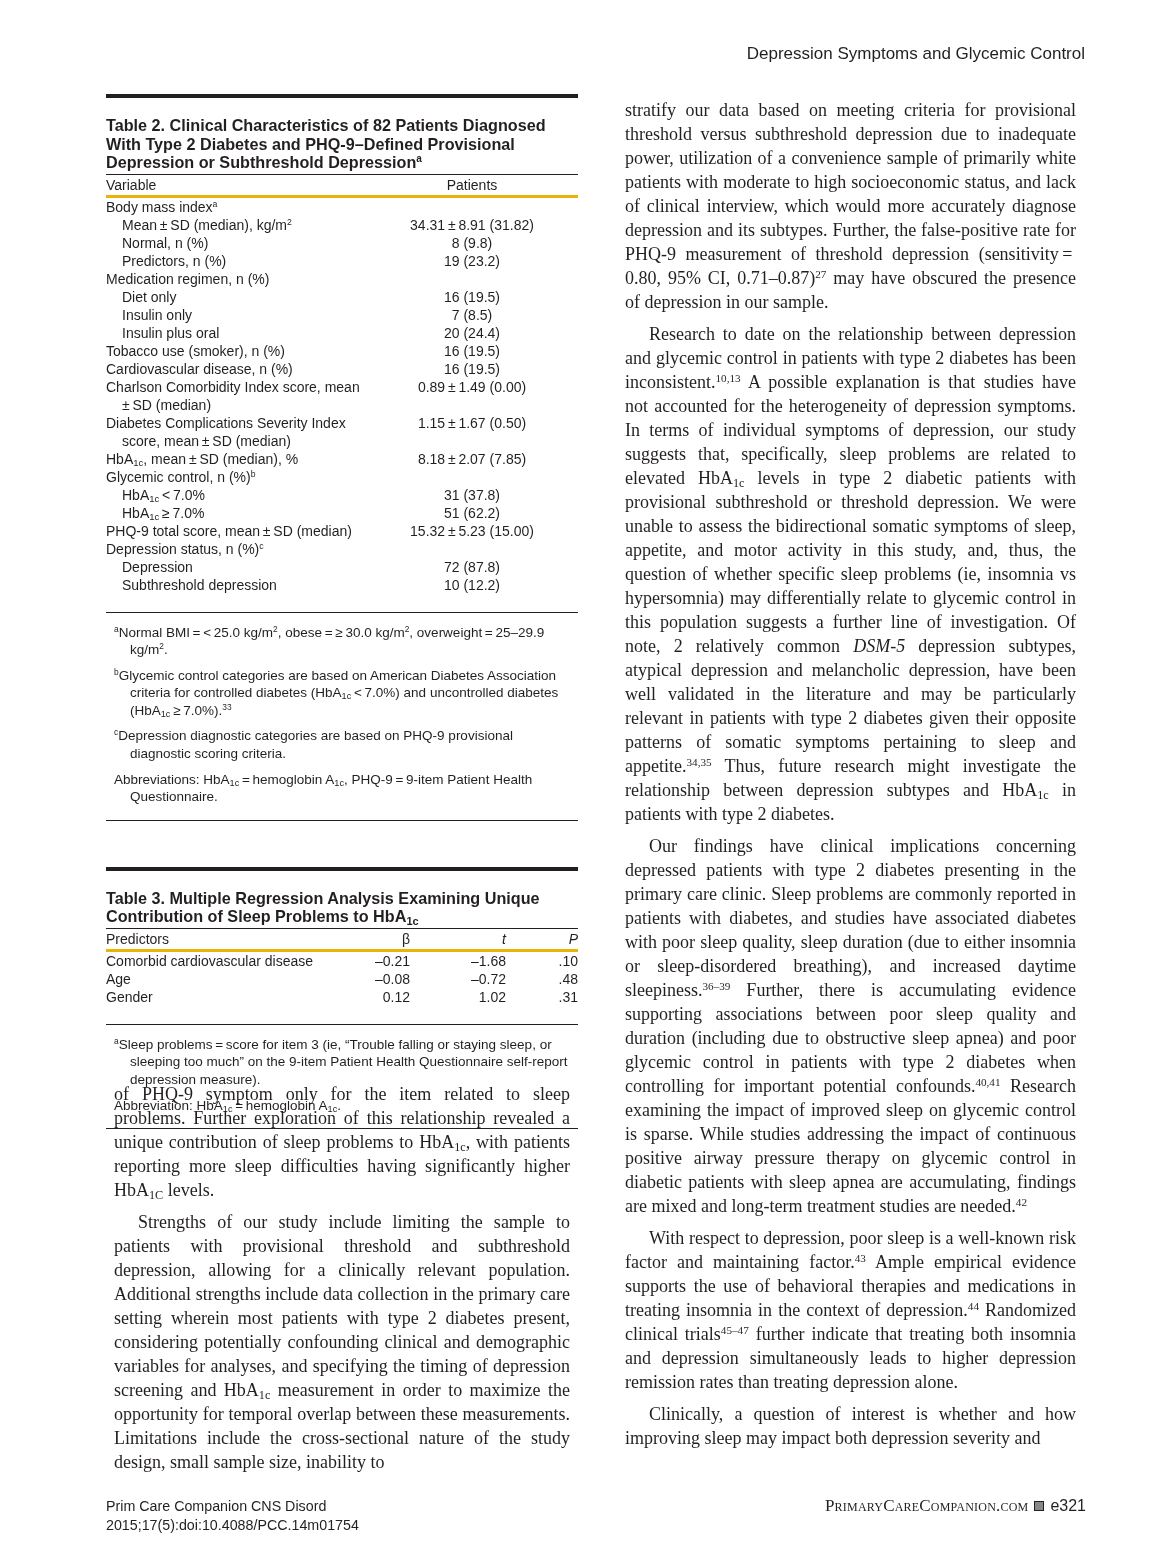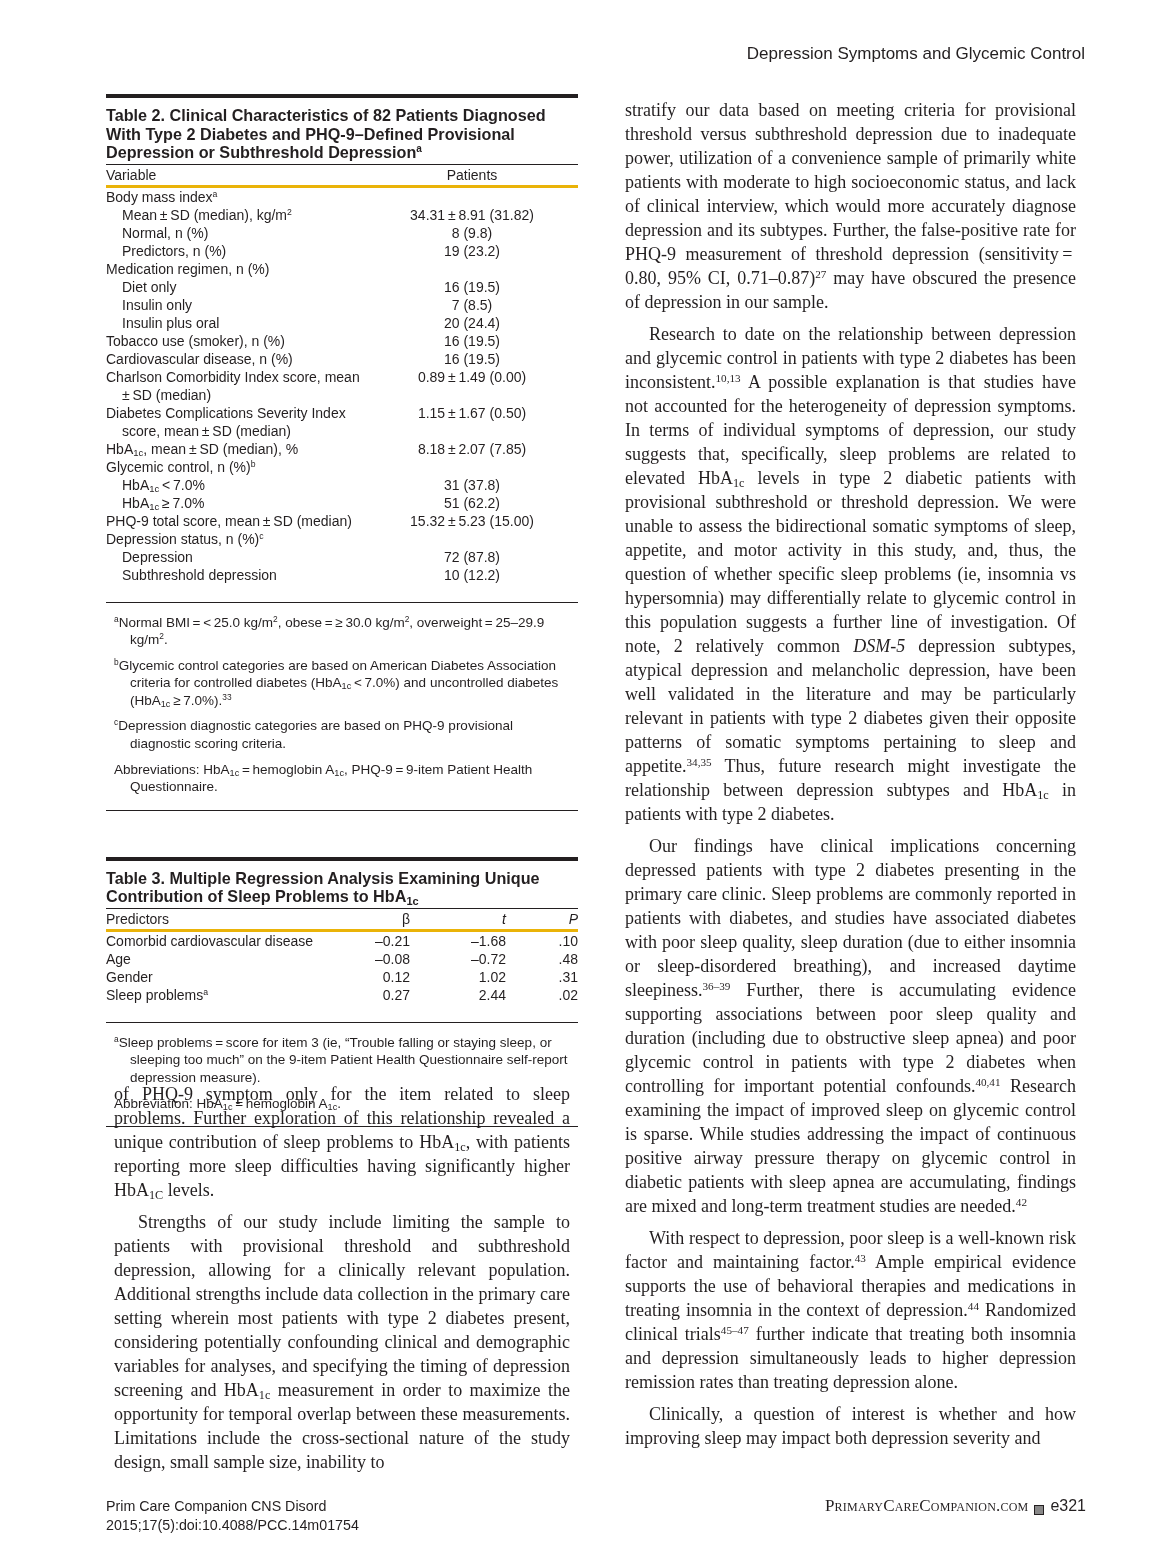--- a/index.html
+++ b/index.html
@@ -6,21 +6,21 @@
   body { width: 1170px; height: 1566px; position: relative; overflow: hidden; color: #231f20; }
   .sans { font-family: "Liberation Sans", "DejaVu Sans", sans-serif; }
   .serif { font-family: "Liberation Serif", "DejaVu Serif", serif; }
 
   #running-head { position: absolute; top: 44px; right: 85px; font-size: 17px; }
 
   .left-col { position: absolute; left: 106px; width: 472px; top: 94px; }
   .right-col { position: absolute; left: 617px; width: 467px; top: 90px; }
 
   .tbl-block { border-top: 4px solid #231f20; }
-  .tbl-title { font-weight: bold; font-size: 16.2px; line-height: 18.5px; padding-top: 8px; padding-bottom: 2px; }
+  .tbl-title { font-weight: bold; font-size: 16.2px; line-height: 18.5px; padding-top: 18px; padding-bottom: 2px; }
   table { border-collapse: collapse; width: 100%; font-size: 14px; }
   table th { font-weight: normal; text-align: left; padding: 1px 0; line-height: 18px; }
   thead tr { border-top: 1px solid #231f20; border-bottom: 3px solid #eab308; }
   tbody td { padding: 0; line-height: 18px; vertical-align: top; }
   tbody tr:last-child td { padding-bottom: 18px; }
   .ind { padding-left: 16px !important; }
   .hang { padding-left: 16px; text-indent: -16px; }
   .c-val { text-align: center; }
   .notes { border-top: 1px solid #231f20; border-bottom: 1px solid #231f20; font-size: 13.5px; line-height: 17.6px; padding: 3px 0 6px 0; }
   .notes p { margin: 8px; padding-left: 16px; text-indent: -16px; }
@@ -32,21 +32,21 @@
   #table3 .col-pred { width: 240px; }
   #table3 .col-beta { width: 64px; }
   #table3 .col-t { width: 96px; }
   #table3 .col-p { width: 72px; }
 
   .body-text { font-size: 18px; line-height: 24px; text-align: justify; margin: 8px; }
   .body-text.indent { text-indent: 24px; }
 
   #left-body { position: absolute; left: 106px; width: 472px; top: 1074px; }
   .footer-left { position: absolute; left: 106px; top: 1497px; font-size: 15.5px; line-height: 18.5px; transform: scaleX(0.92); transform-origin: left; }
-  .footer-right { position: absolute; right: 84px; top: 1497px; font-size: 16px; line-height: 18px; display: flex; align-items: flex-end; gap: 6px; }
+  .footer-right { position: absolute; right: 84px; top: 1497px; font-size: 16px; line-height: 18px; display: flex; align-items: center; gap: 6px; }
   .site-name { font-family: "Liberation Serif", serif; font-variant: small-caps; letter-spacing: 0.2px; font-size: 17px; }
   .square-icon { width: 10px; height: 10px; border: 1px solid #231f20; background: #888; box-sizing: border-box; display: inline-block; }
   em { font-style: italic; }
 </style>
 </head>
 <body>
 
 <div id="running-head" class="sans">Depression Symptoms and Glycemic Control</div>
 
 <div class="left-col sans">
@@ -174,26 +174,20 @@
             <td class="num">–0.08</td>
             <td class="num">–0.72</td>
             <td class="num">.48</td>
           </tr>
           <tr>
             <td>Gender</td>
             <td class="num">0.12</td>
             <td class="num">1.02</td>
             <td class="num">.31</td>
           </tr>
-          <tr>
-            <td>Sleep problems<sup>a</sup></td>
-            <td class="num">0.27</td>
-            <td class="num">2.44</td>
-            <td class="num">.02</td>
-          </tr>
         </tbody>
     </table>
     <div class="notes" id="t3-notes">
         <p><sup>a</sup>Sleep problems = score for item 3 (ie, “Trouble falling or staying sleep, or sleeping too much” on the 9-item Patient Health Questionnaire self-report depression measure).</p>
         <p>Abbreviation: HbA<sub>1c</sub> = hemoglobin A<sub>1c</sub>.</p>
       </div>
   </div>
 </div>
 
 <div id="left-body" class="serif">

